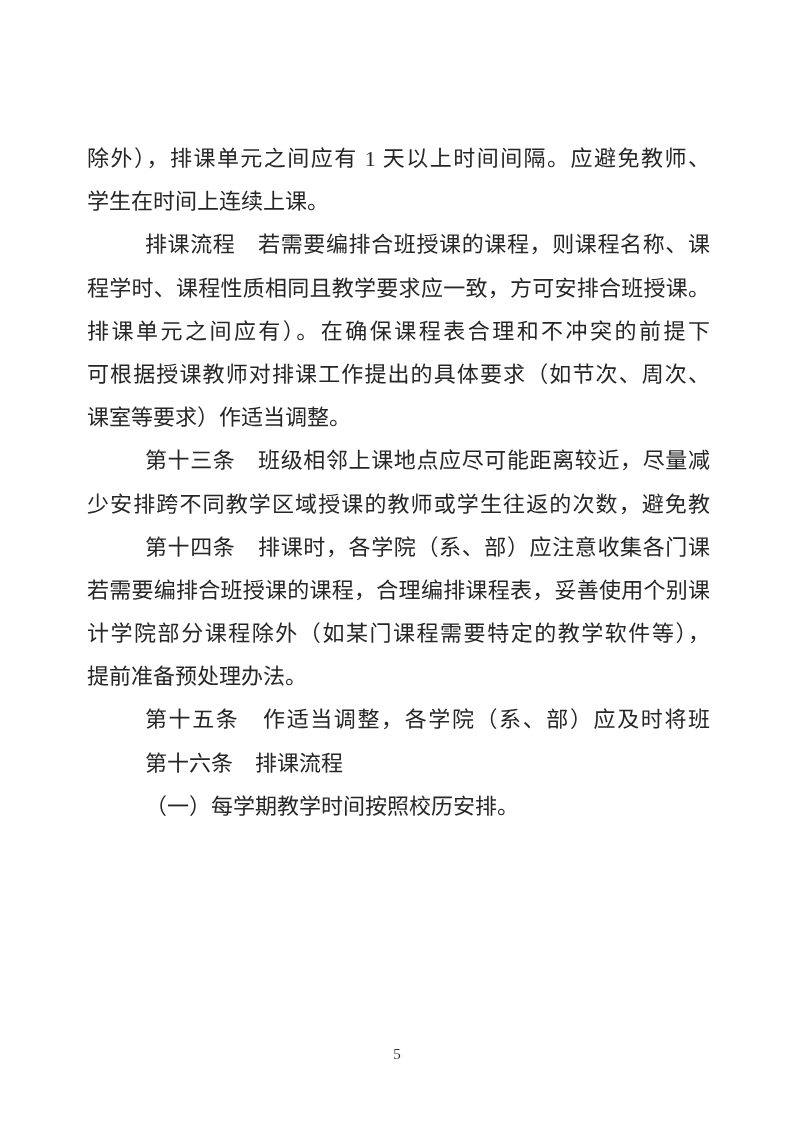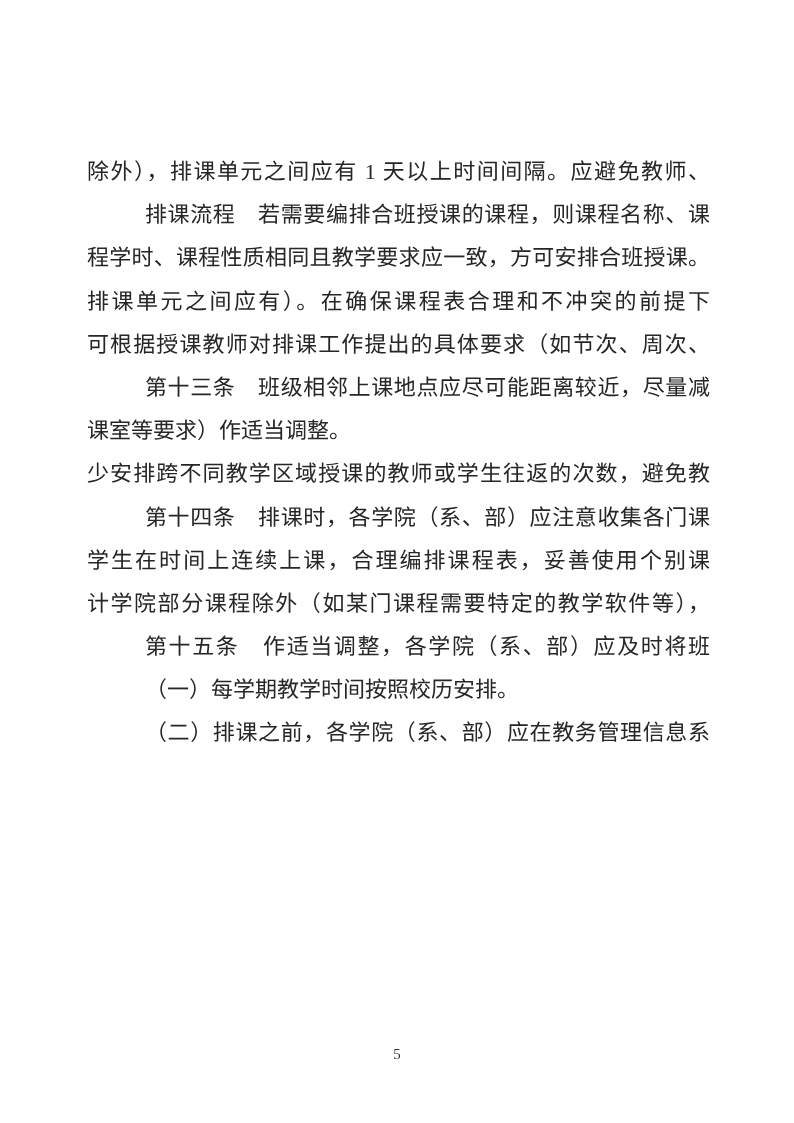--- a/index.html
+++ b/index.html
@@ -12,21 +12,21 @@
     width: 794px;
     height: 1123px;
     background: #ffffff;
     overflow: hidden;
     font-family: "Liberation Serif", "DejaVu Serif", serif;
     color: #262626;
   }
   .doc-body {
     position: absolute;
     left: 87px;
-    top: 150px;
+    top: 137px;
     width: 623px;
   }
   .ln {
     font-size: 22px;
     line-height: 43.2px;
     height: 43.2px;
     white-space: normal;
     letter-spacing: 0;
     text-align: left;
   }
@@ -53,32 +53,34 @@
     color: #333333;
   }
 </style>
 </head>
 <body>
 
 <main class="page">
 
   <section class="doc-body">
     <div class="ln j">除外），排课单元之间应有 1 天以上时间间隔。应避免教师、</div>
+    <div class="ln">学生在时间上连续上课。</div>
     <div class="ln j ind">排课流程　若需要编排合班授课的课程，则课程名称、课</div>
     <div class="ln j">程学时、课程性质相同且教学要求应一致，方可安排合班授课。</div>
     <div class="ln j">排课单元之间应有）。在确保课程表合理和不冲突的前提下</div>
     <div class="ln j">可根据授课教师对排课工作提出的具体要求（如节次、周次、</div>
+    <div class="ln">课室等要求）作适当调整。</div>
     <div class="ln j ind">第十三条　班级相邻上课地点应尽可能距离较近，尽量减</div>
-    <div class="ln">课室等要求）作适当调整。</div>
     <div class="ln j">少安排跨不同教学区域授课的教师或学生往返的次数，避免教</div>
     <div class="ln j ind">第十四条　排课时，各学院（系、部）应注意收集各门课</div>
-    <div class="ln j">学生在时间上连续上课，合理编排课程表，妥善使用个别课</div>
+    <div class="ln j">若需要编排合班授课的课程，合理编排课程表，妥善使用个别课</div>
     <div class="ln j">计学院部分课程除外（如某门课程需要特定的教学软件等），</div>
+    <div class="ln">提前准备预处理办法。</div>
     <div class="ln j ind">第十五条　作适当调整，各学院（系、部）应及时将班</div>
+    <div class="ln ind">第十六条　排课流程</div>
     <div class="ln ind">（一）每学期教学时间按照校历安排。</div>
-    <div class="ln j ind">（二）排课之前，各学院（系、部）应在教务管理信息系</div>
   </section>
 
   <footer class="page-footer">
     <span class="page-number">5</span>
   </footer>
 
 </main>
 
 </body></html>

